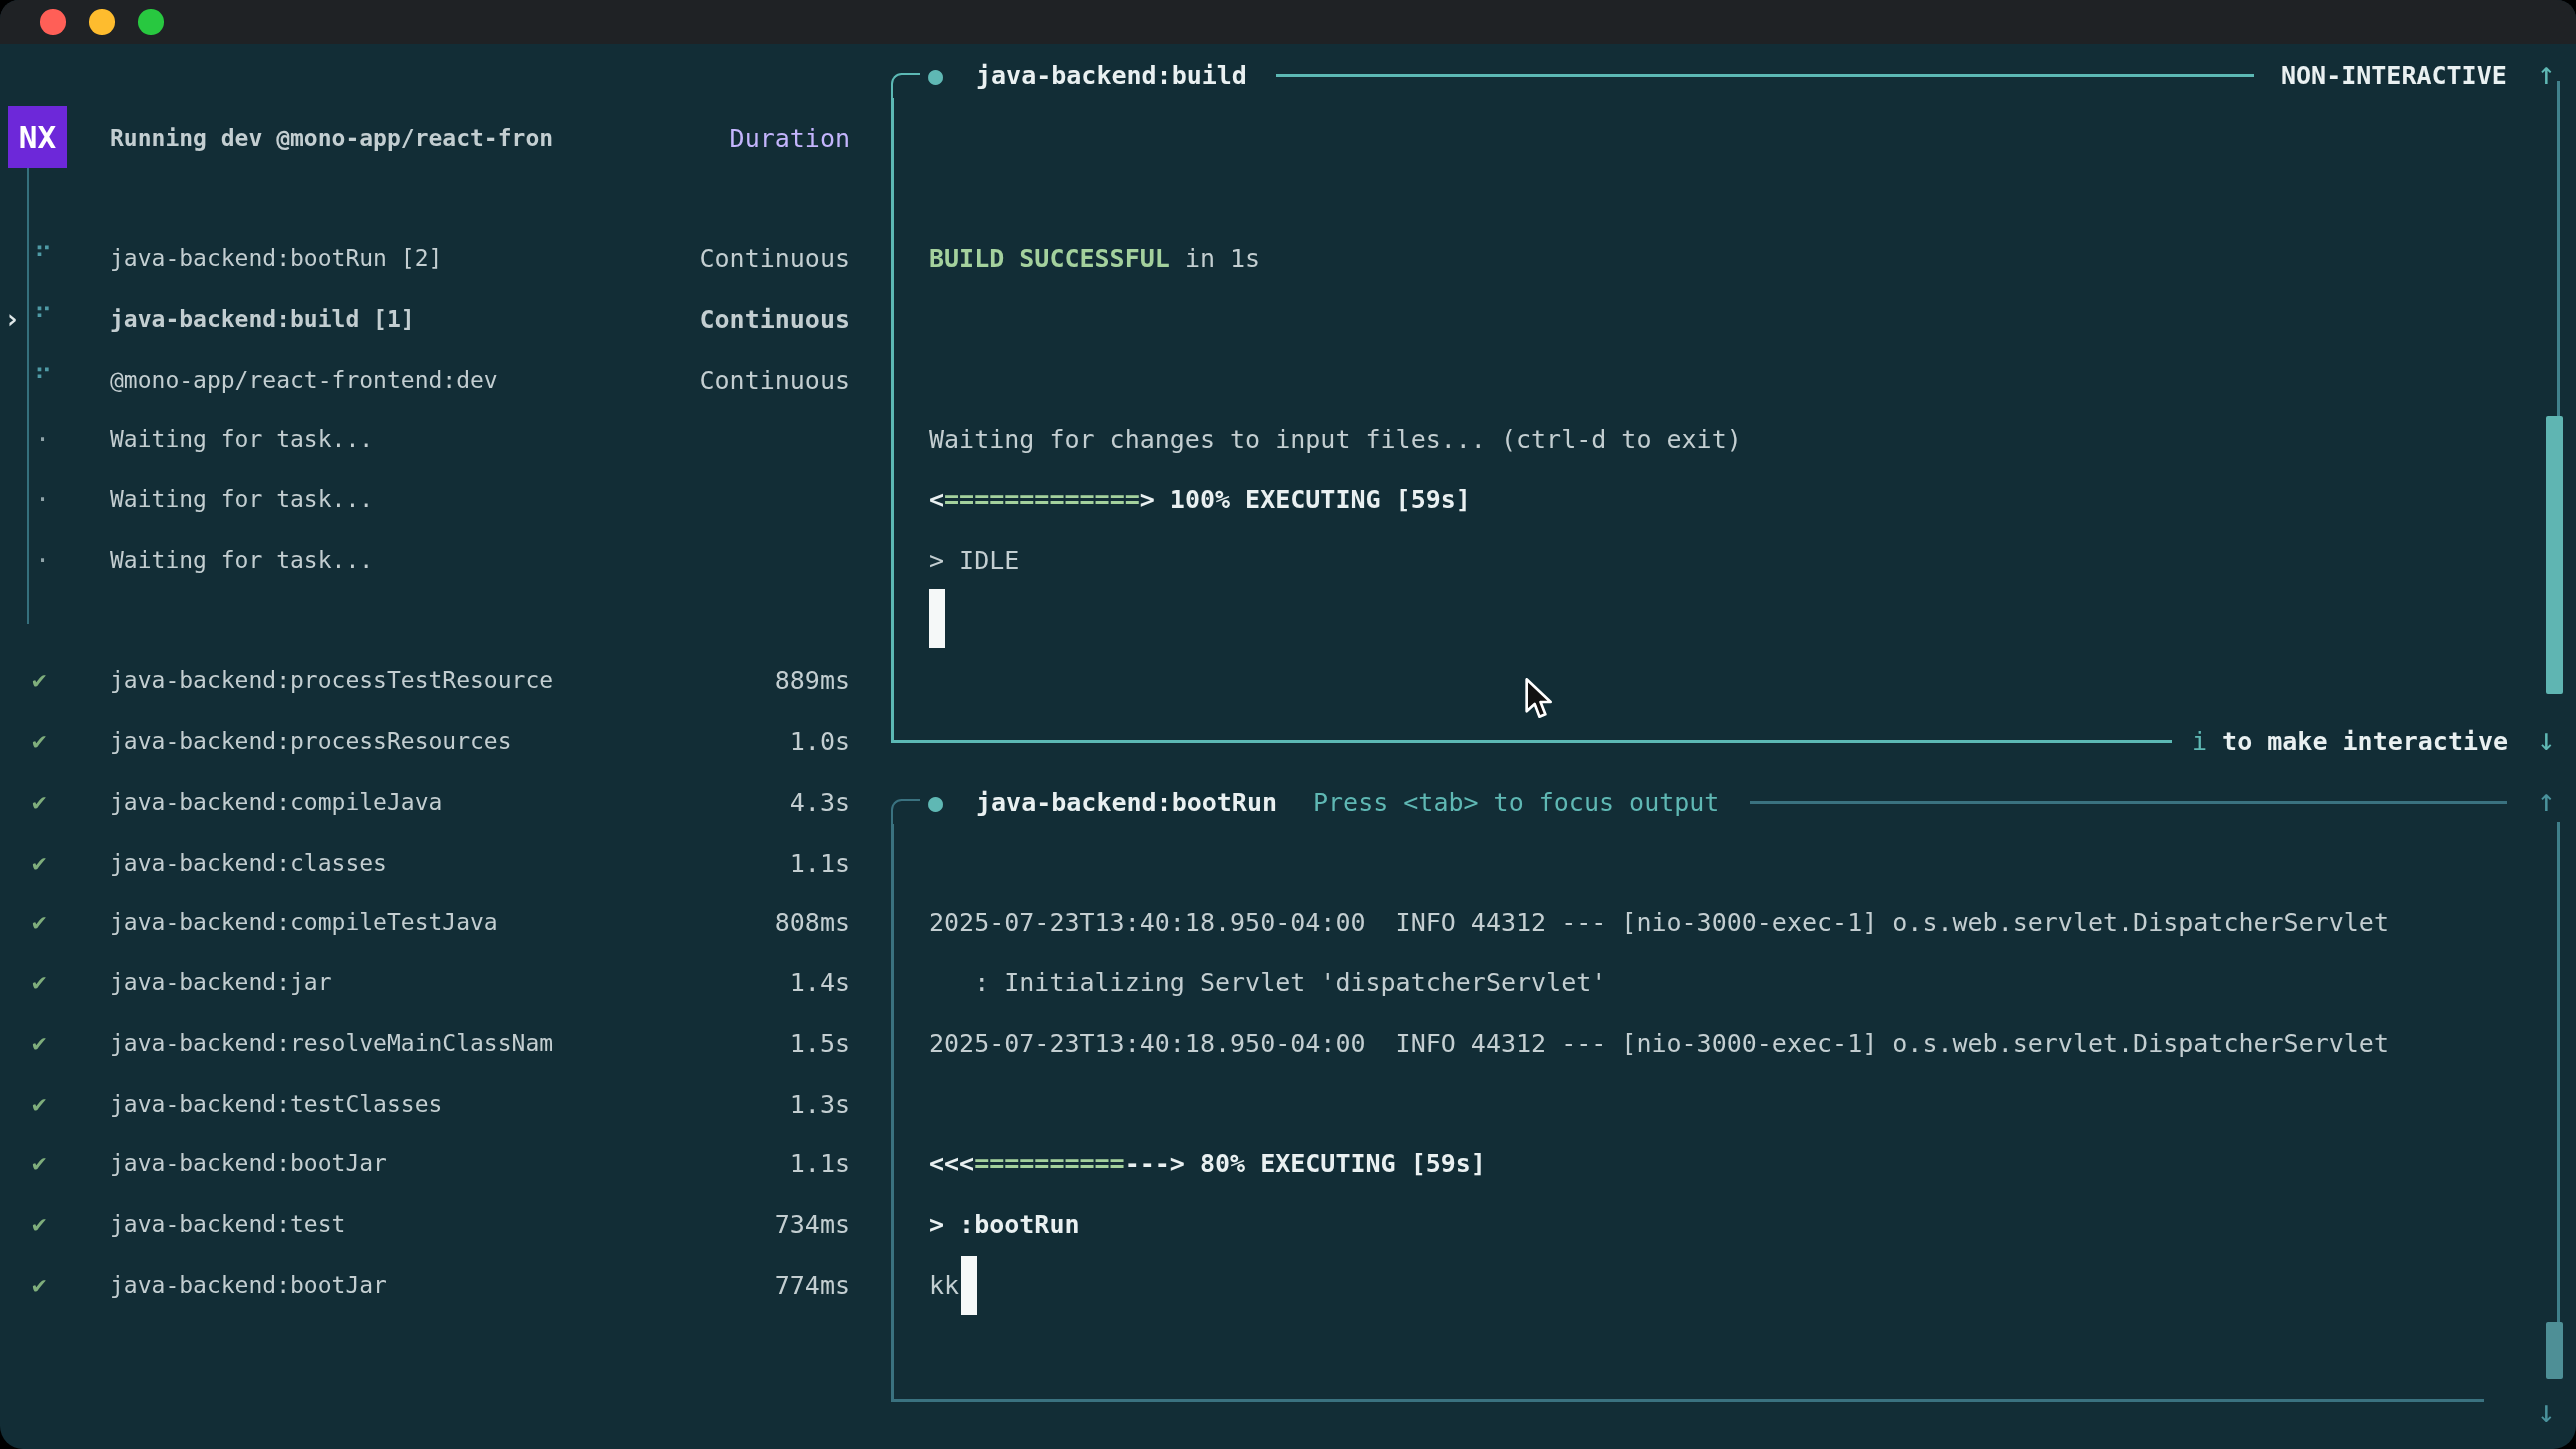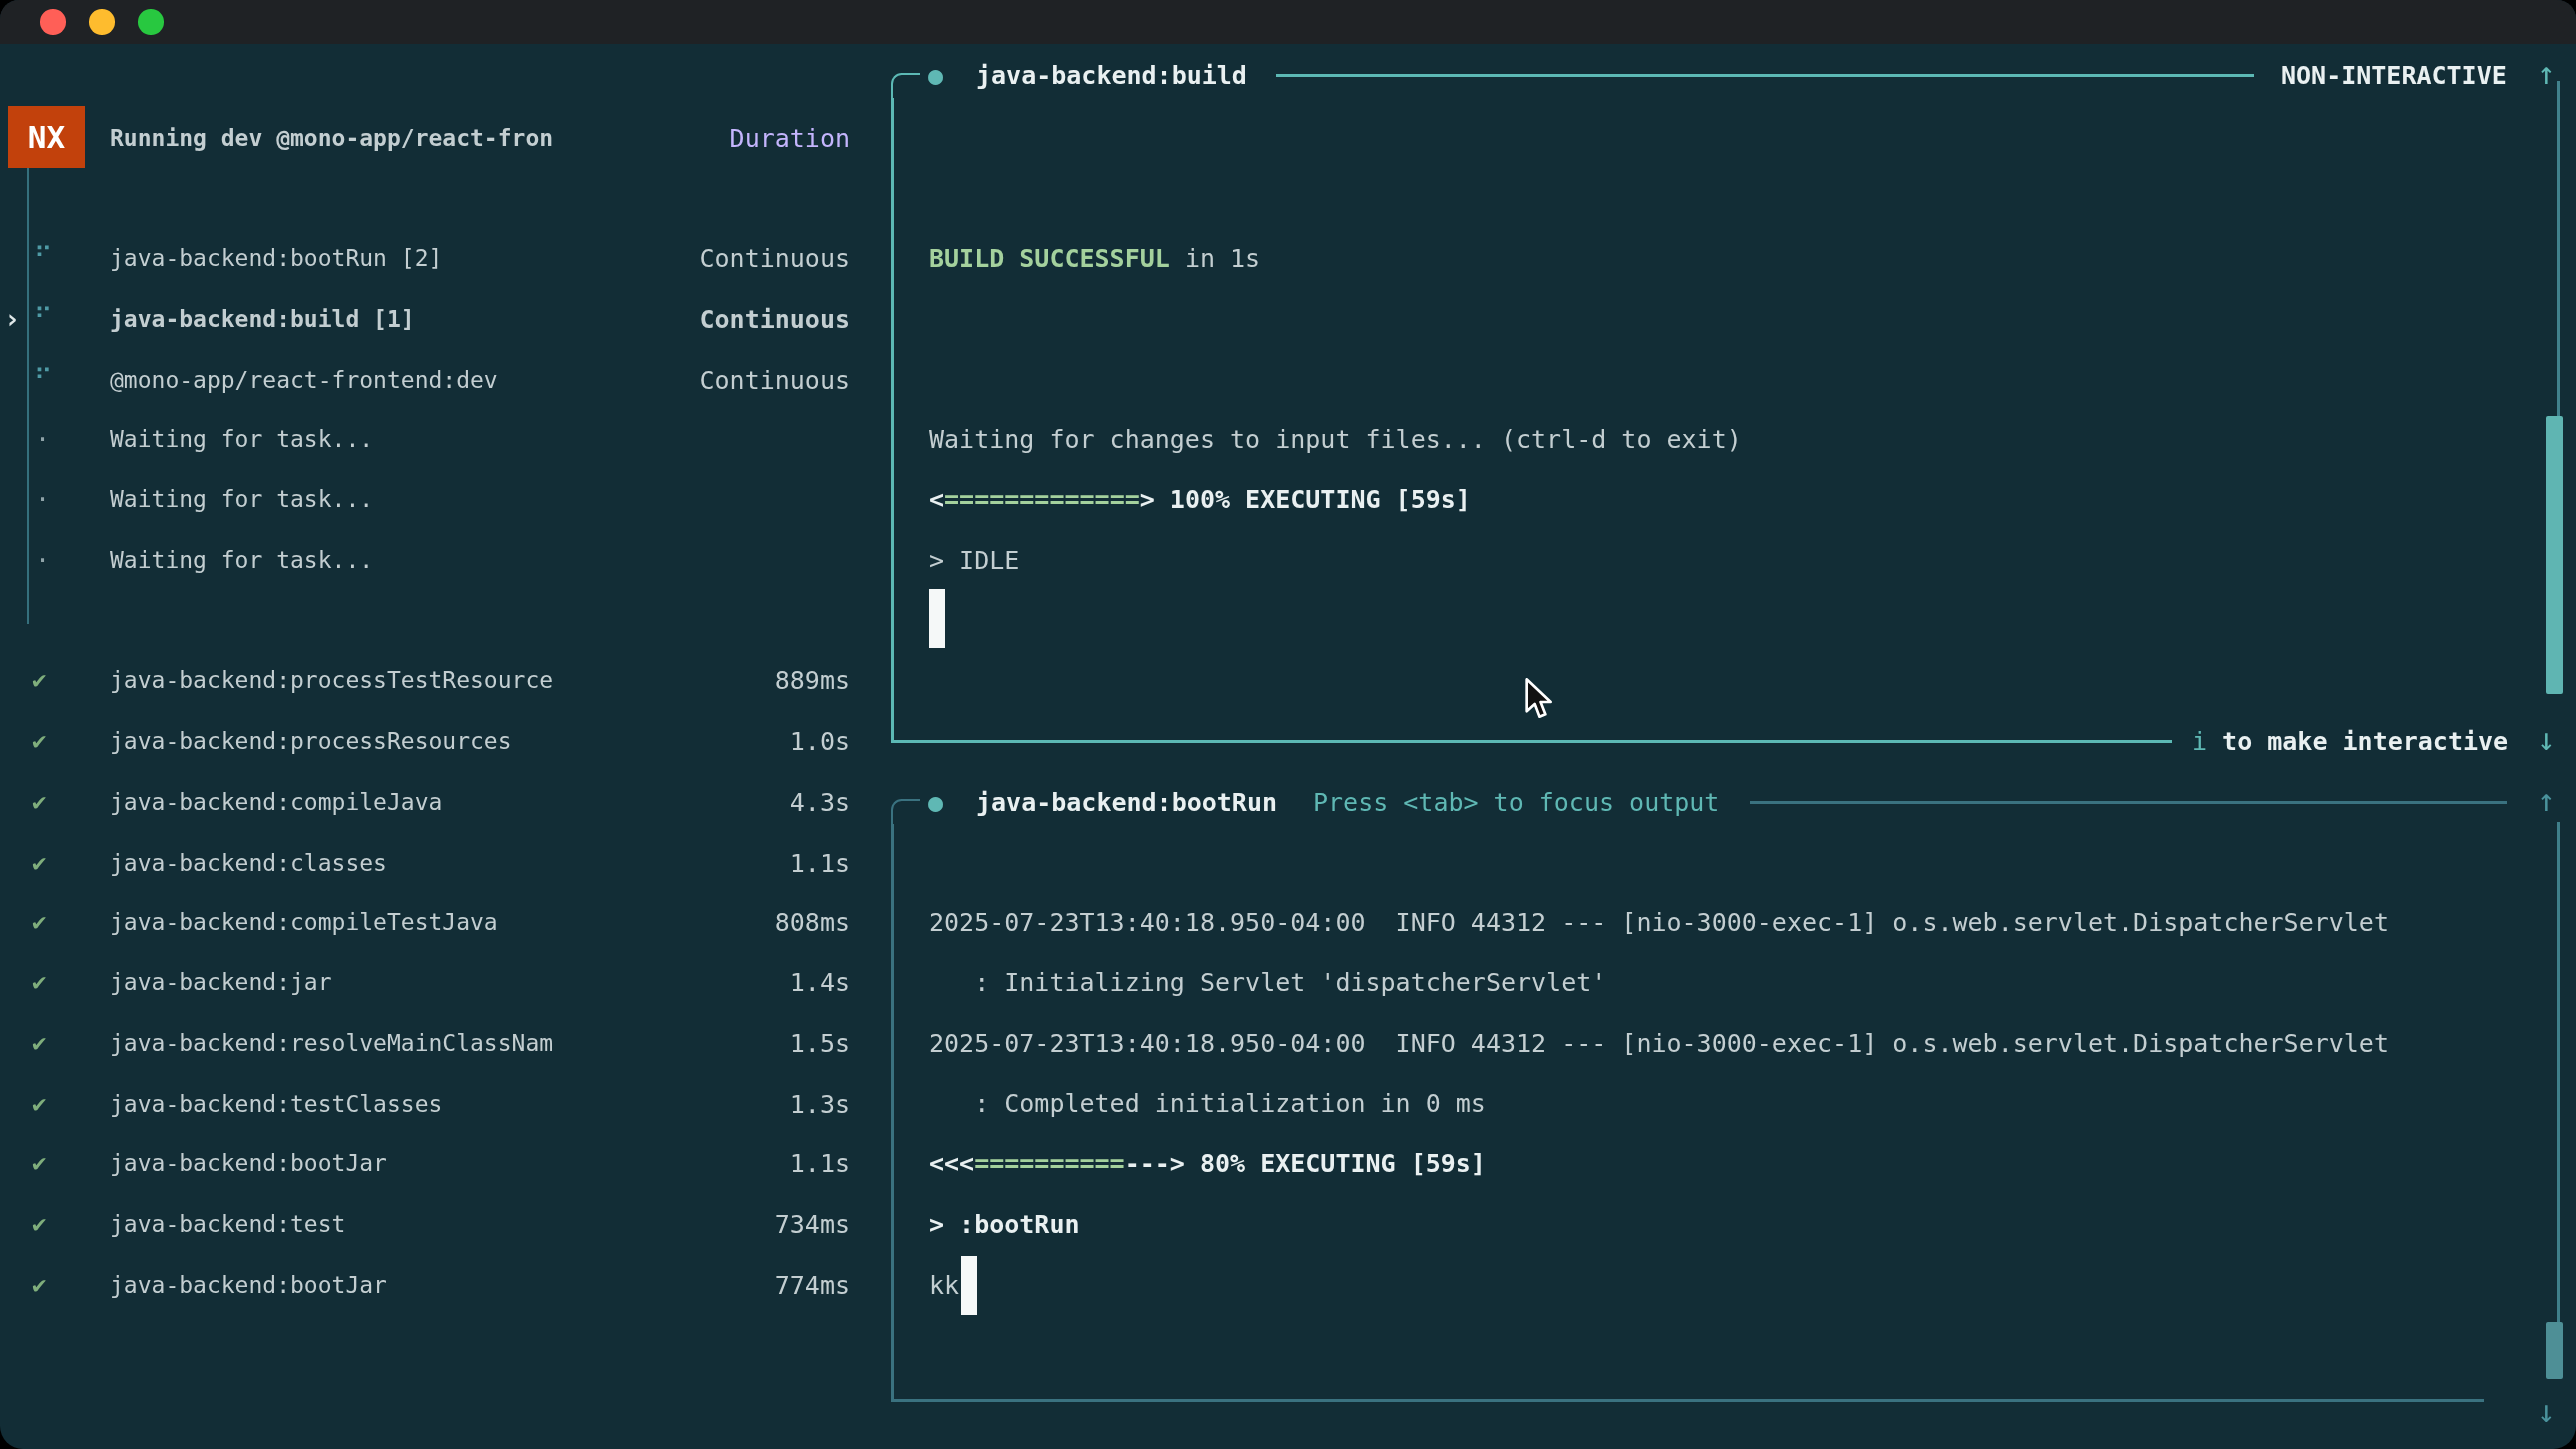--- a/index.html
+++ b/index.html
@@ -22,21 +22,21 @@
   .hline{position:absolute;height:2.7px;background:#5cb9b5;}
   .hline.dim{background:#3a7280;}
   .vline{position:absolute;width:2.7px;background:#5cb9b5;}
   .vline.dim{background:#3a7280;}
   .corner{position:absolute;width:27px;height:27px;border-left:2.7px solid #5cb9b5;border-top:2.7px solid #5cb9b5;border-top-left-radius:10.7px;}
   .corner.dim{border-color:#3a7280;}
   .arrow{position:absolute;font-size:31px;line-height:34px;}
   .sb-track{position:absolute;width:3.4px;background:#41818c;}
   .sb-thumb{position:absolute;width:17.4px;border-radius:2px;}
   .cursor-block{position:absolute;width:16px;height:59px;background:#f5f8f8;}
-  #nx-badge{position:absolute;left:8px;top:62px;width:77px;height:62px;background:#c2410c;color:#fff;
+  #nx-badge{position:absolute;left:8px;top:62px;width:59px;height:62px;background:#6d28d9;color:#fff;
     font-size:31px;font-weight:bold;display:flex;align-items:center;justify-content:center;}
   #tree-line{position:absolute;left:27px;top:124px;width:2px;height:456px;background:#35707d;}
 </style>
 </head>
 <body>
 
 <div id="window">
 
   <div id="titlebar">
     <div class="light" style="left:40px;background:#ff5f57;"></div>
@@ -165,21 +165,20 @@
     <div class="vline dim" style="left:891px;top:780px;height:575px;"></div>
     <div class="hline dim" style="left:1750px;top:757px;width:757px;"></div>
     <span class="t teal" style="left:928px;top:741px;">●</span>
     <span class="t bold" style="left:976px;top:741px;">java-backend:bootRun</span>
     <span class="t teal" style="left:1313px;top:741px;">Press &lt;tab&gt; to focus output</span>
     <span class="arrow dimteal" style="left:2537px;top:739px;">↑</span>
 
     <span class="t" style="left:929px;top:861px;">2025-07-23T13:40:18.950-04:00  INFO 44312 --- [nio-3000-exec-1] o.s.web.servlet.DispatcherServlet</span>
     <span class="t" style="left:929px;top:921px;">   : Initializing Servlet 'dispatcherServlet'</span>
     <span class="t" style="left:929px;top:982px;">2025-07-23T13:40:18.950-04:00  INFO 44312 --- [nio-3000-exec-1] o.s.web.servlet.DispatcherServlet</span>
-    <span class="t" style="left:929px;top:1042px;">   : Completed initialization in 0 ms</span>
     <span class="t bold" style="left:929px;top:1102px;"><span>&lt;&lt;&lt;</span><span class="green">==========</span><span>---&gt;</span><span> 80% EXECUTING [59s]</span></span>
     <span class="t bold" style="left:929px;top:1163px;">&gt; :bootRun</span>
     <span class="t" style="left:929px;top:1224px;">kk</span>
     <div class="cursor-block" style="left:961px;top:1212px;"></div>
 
     <div class="sb-track" style="left:2557px;top:778px;height:500px;background:#3f7f8a;"></div>
     <div class="sb-thumb" style="left:2546px;top:1278px;height:57px;background:#4e8f96;"></div>
 
     <div class="hline dim" style="left:891px;top:1355px;width:1593px;"></div>
     <span class="arrow dimteal" style="left:2537px;top:1350px;">↓</span>

